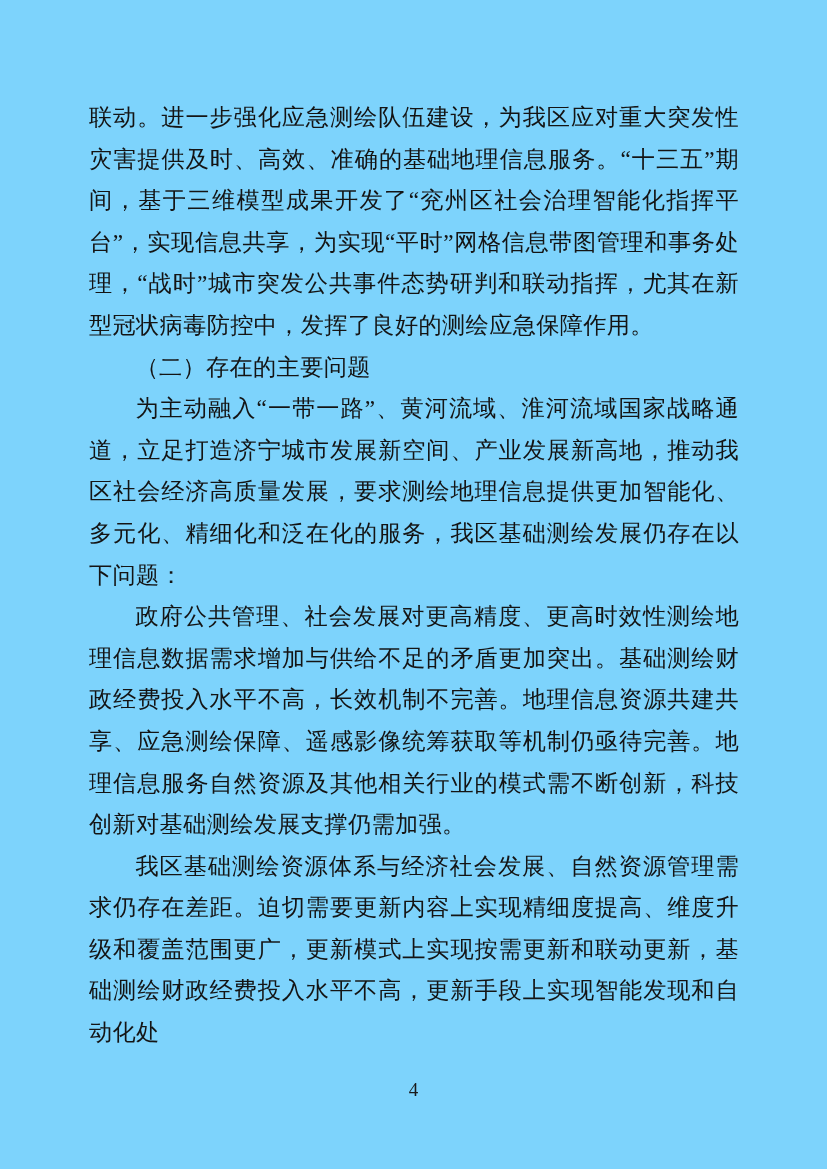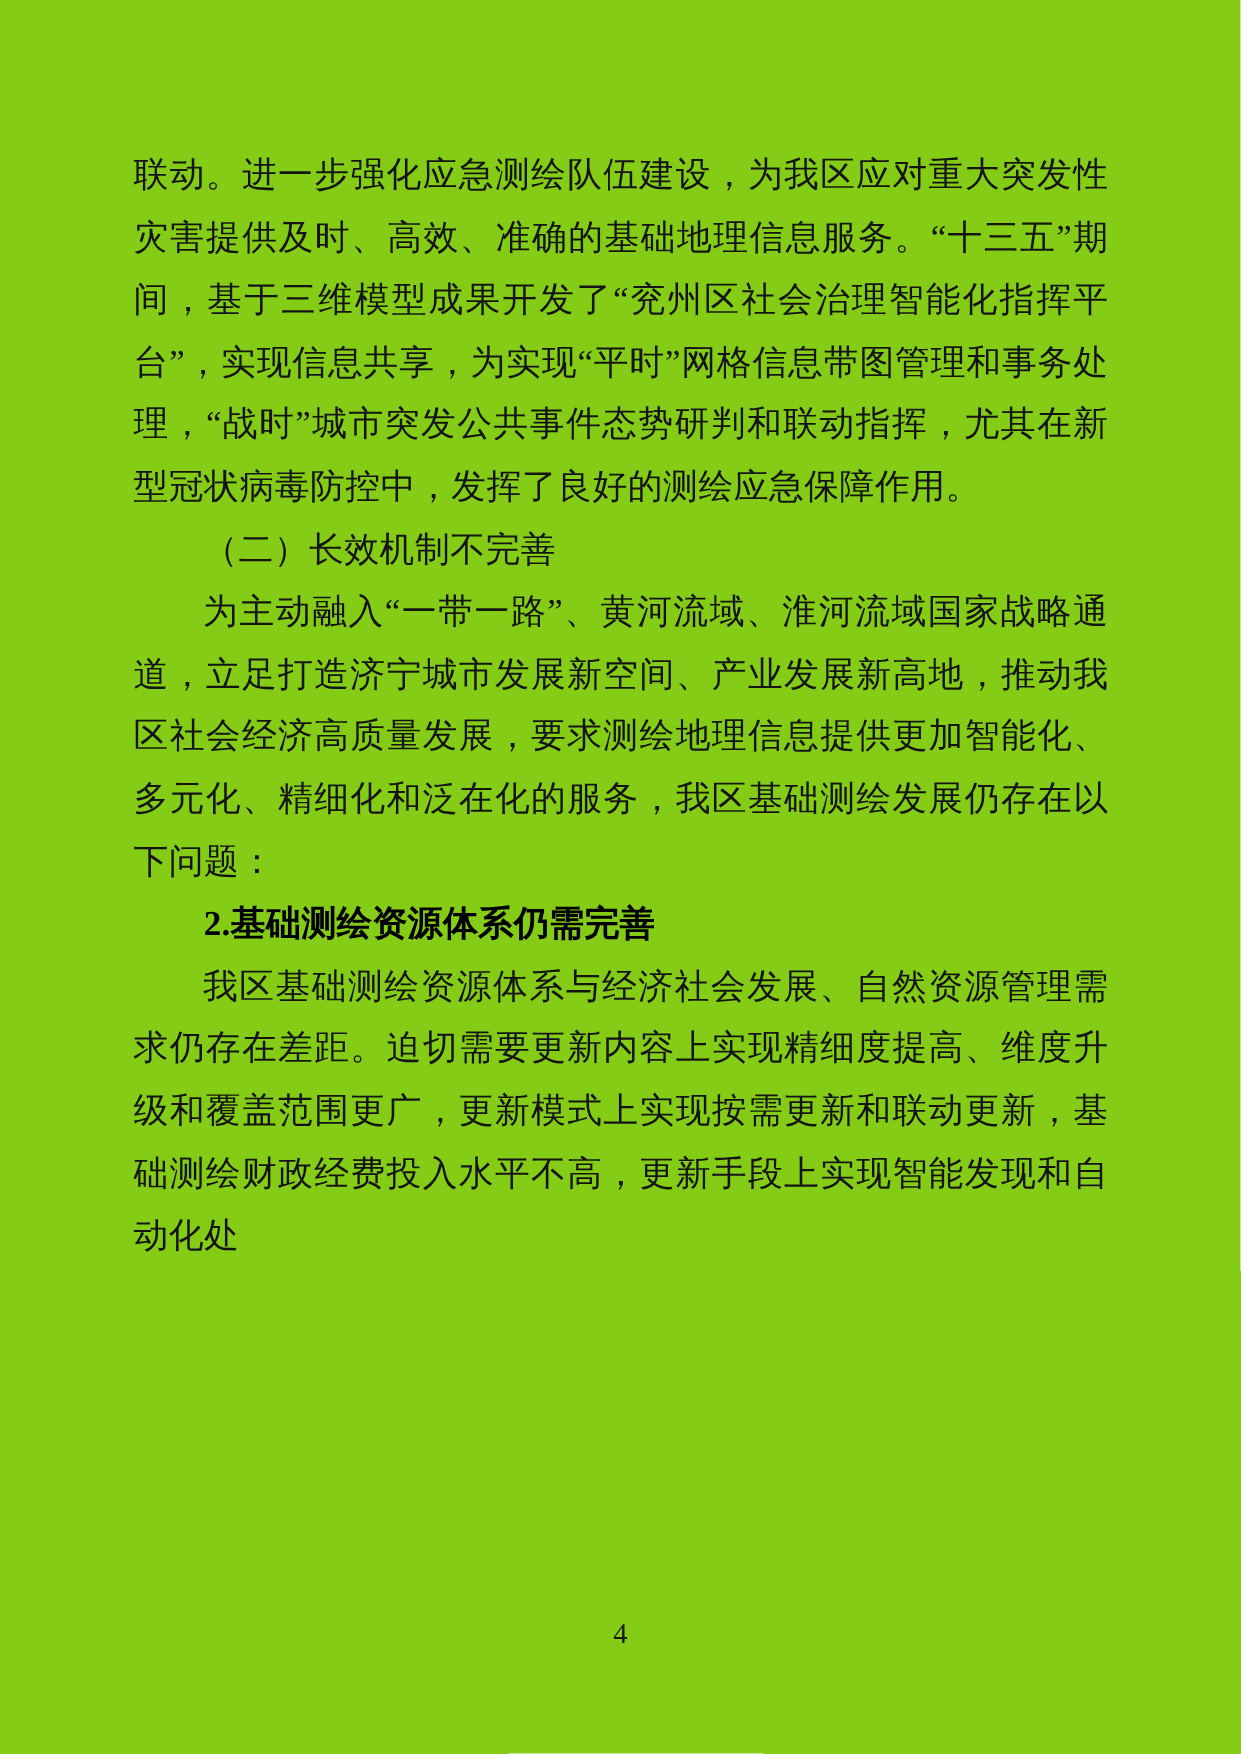--- a/index.html
+++ b/index.html
@@ -8,21 +8,21 @@
     background: #ffffff;
   }
   body {
     font-family: "Liberation Serif", "DejaVu Serif", serif;
     color: #1a1a1a;
   }
   #page {
     position: relative;
     width: 827px;
     height: 1169px;
-    background: #84cc16;
+    background: #7dd3fc;
     overflow: hidden;
     box-sizing: border-box;
   }
   #text-block {
     position: absolute;
     left: 89px;
     top: 97px;
     width: 650px;
   }
   .para {
@@ -74,27 +74,27 @@
 </style>
 </head>
 <body>
 
 <div id="page">
 
   <div id="text-block">
 
     <p class="para noindent">联动。进一步强化应急测绘队伍建设，为我区应对重大突发性灾害提供及时、高效、准确的基础地理信息服务。“十三五”期间，基于三维模型成果开发了“兖州区社会治理智能化指挥平台”，实现信息共享，为实现“平时”网格信息带图管理和事务处理，“战时”城市突发公共事件态势研判和联动指挥，尤其在新型冠状病毒防控中，发挥了良好的测绘应急保障作用。</p>
 
-    <p class="heading-sub">（二）长效机制不完善</p>
+    <p class="heading-sub">（二）存在的主要问题</p>
 
     <p class="para">为主动融入“一带一路”、黄河流域、淮河流域国家战略通道，立足打造济宁城市发展新空间、产业发展新高地，推动我区社会经济高质量发展，要求测绘地理信息提供更加智能化、多元化、精细化和泛在化的服务，我区基础测绘发展仍存在以下问题：</p>
 
 
+    <p class="para">政府公共管理、社会发展对更高精度、更高时效性测绘地理信息数据需求增加与供给不足的矛盾更加突出。基础测绘财政经费投入水平不高，长效机制不完善。地理信息资源共建共享、应急测绘保障、遥感影像统筹获取等机制仍亟待完善。地理信息服务自然资源及其他相关行业的模式需不断创新，科技创新对基础测绘发展支撑仍需加强。</p>
 
-    <p class="heading-num">2.基础测绘资源体系仍需完善</p>
 
     <p class="para">我区基础测绘资源体系与经济社会发展、自然资源管理需求仍存在差距。迫切需要更新内容上实现精细度提高、维度升级和覆盖范围更广，更新模式上实现按需更新和联动更新，基础测绘财政经费投入水平不高，更新手段上实现智能发现和自动化处</p>
 
   </div>
 
   <div id="page-number">4</div>
 
 </div>
 
 </body></html>

